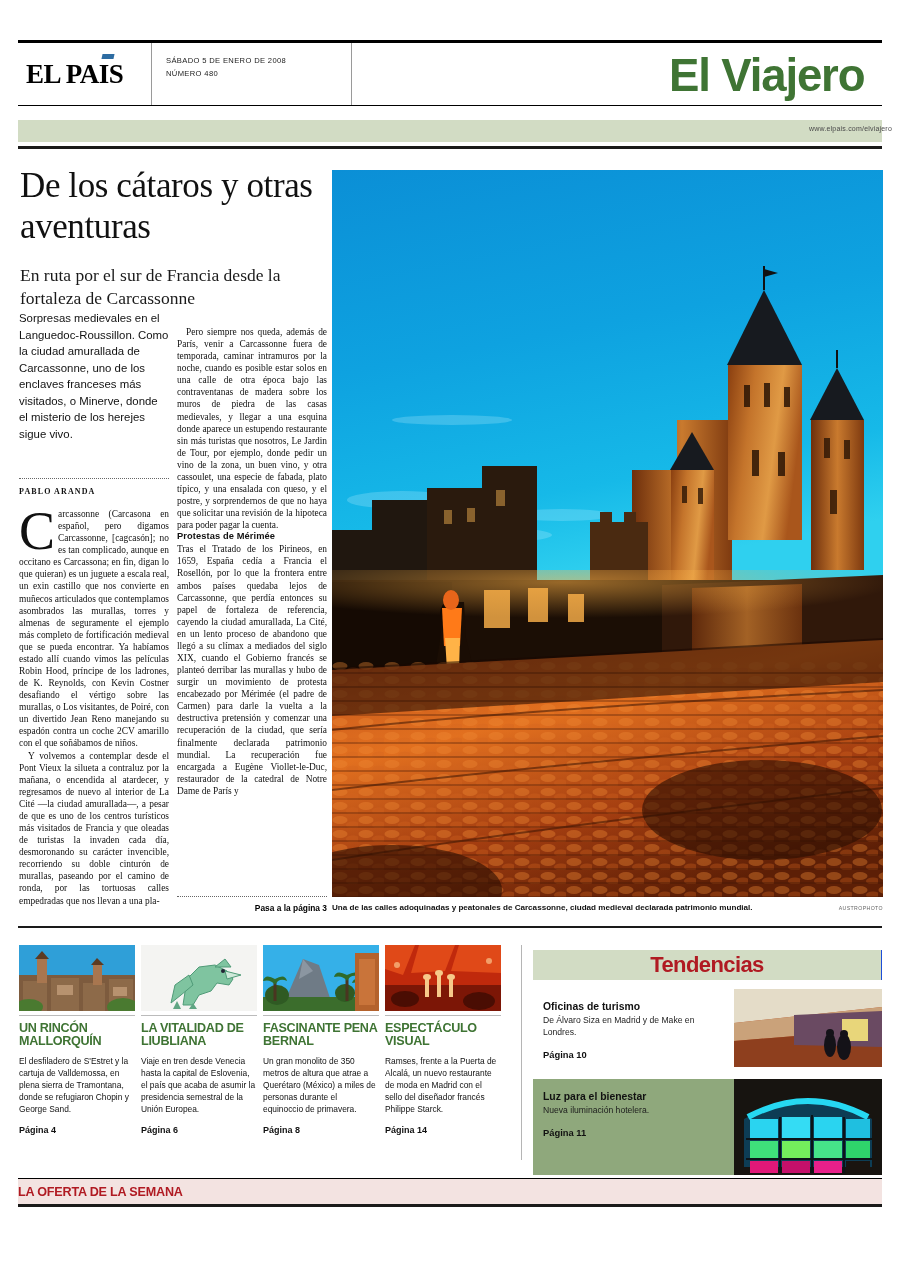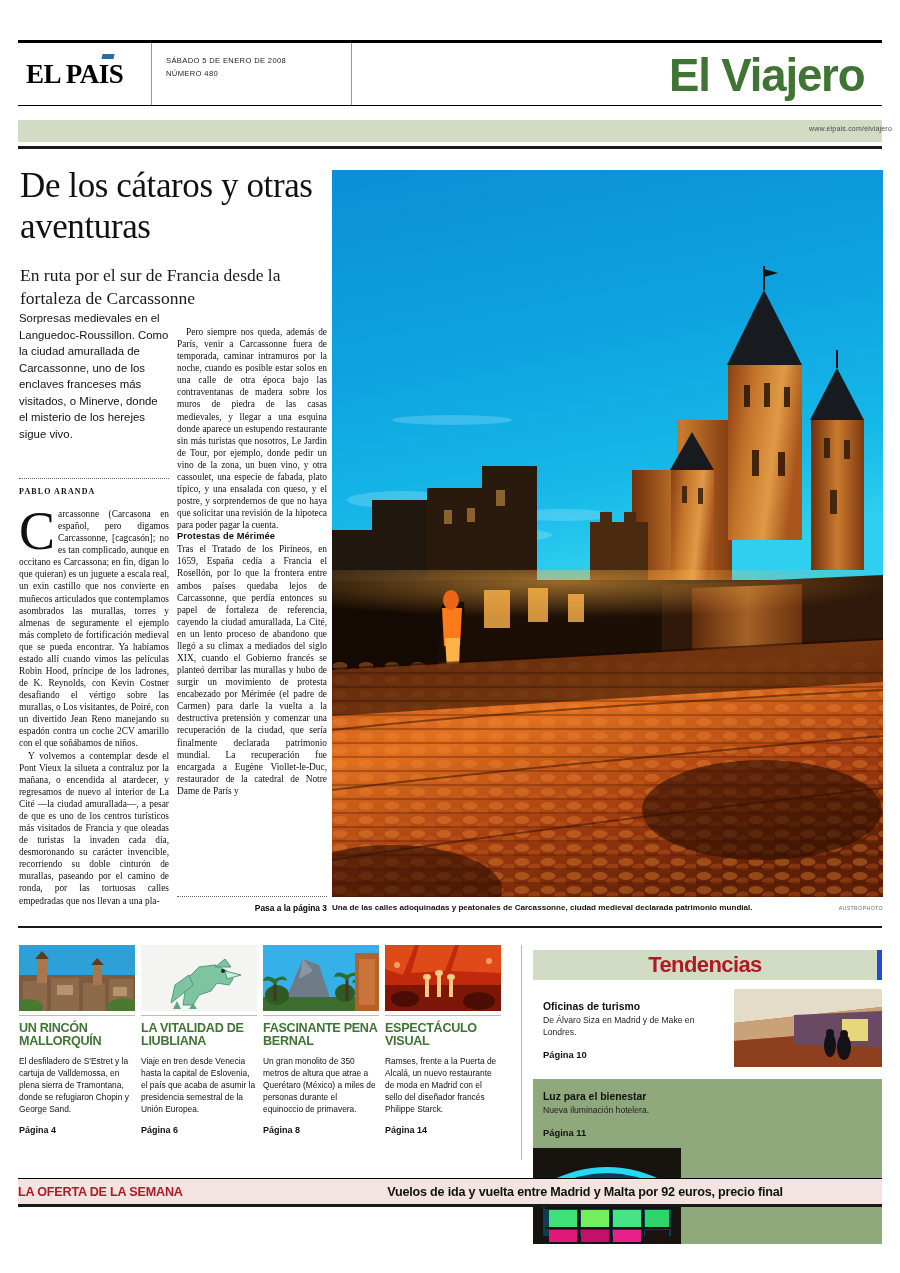--- a/index.html
+++ b/index.html
@@ -87,25 +87,25 @@
          color:#111;margin-top:7px;}
   .tpage{font-family:"Liberation Sans",sans-serif;font-weight:bold;font-size:9px;
          color:#111;margin-top:9px;}
 
   
   .vsep{position:absolute;left:521px;top:945px;width:1px;height:215px;background:#b5b5b5;}
 
   
   .tend{position:absolute;left:533px;top:950px;width:349px;}
   .tend-head{height:30px;background:#d2dcc4;display:flex;align-items:center;justify-content:center;
-             border-right:5px solid #1d4ed8;}
+             border-right:1px solid #1d4ed8;}
   .tend-head span{font-family:"Liberation Sans",sans-serif;font-weight:bold;font-size:22px;
                   color:#b01a22;letter-spacing:-.6px;}
   .tend-item{display:flex;margin-top:9px;}
-  .tend-item.alt{background:#8fa87c;flex-direction:column;}
+  .tend-item.alt{background:#8fa87c;}
   .tend-txt{flex:1;padding:12px 10px 10px 10px;}
   .tend-t{font-family:"Liberation Sans",sans-serif;font-weight:bold;font-size:10.4px;color:#111;}
   .tend-d{font-family:"Liberation Sans",sans-serif;font-size:8.6px;line-height:1.38;
           color:#1c1c1c;margin-top:3px;}
   .tend-p{font-family:"Liberation Sans",sans-serif;font-weight:bold;font-size:9.4px;
           color:#111;margin-top:10px;}
   .tend-img{width:148px;height:78px;overflow:hidden;background:#ccc;}
   .tend-item.alt .tend-img{height:96px;}
   .tend-img svg{display:block;width:100%;height:100%;}
 
@@ -485,17 +485,16 @@
             <path d="M12 60 L138 60"></path>
               <path d="M12 80 L138 80"></path>
           </g>
         </svg>
       </div>
     </div>
   </div>
 
   <div class="oferta">
     <div class="oferta-l">LA OFERTA DE LA SEMANA</div>
-    <div class="oferta-r">Vuelos de ida y vuelta entre Madrid y Malta por 92 euros, precio final</div>
   </div>
   <div class="oferta-rule"></div>
 
 </div>
 
 </body></html>

